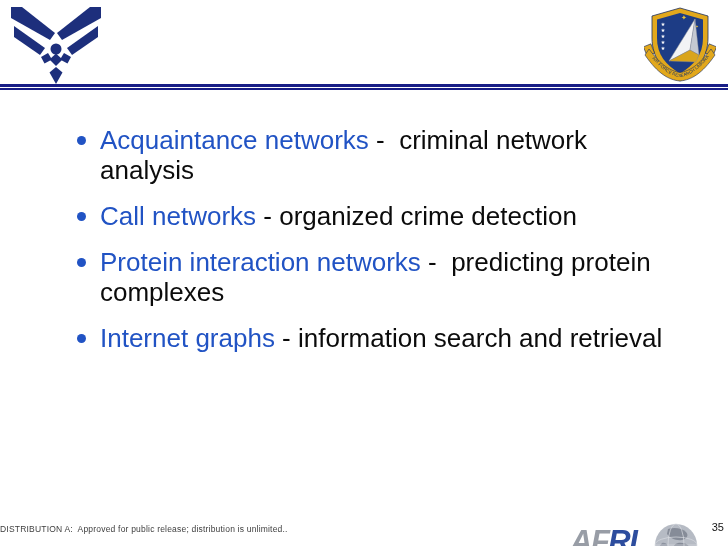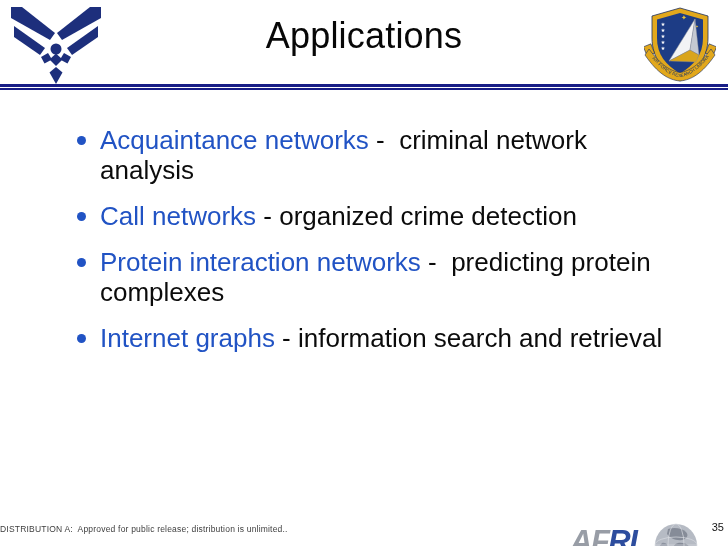--- a/index.html
+++ b/index.html
@@ -53,21 +53,20 @@
     <path class="fill-navy" d="M91,0 L80,0 L47,26 L52,33 L91,11 Z"></path>
     <path class="fill-navy" d="M4,19 L35,41 L30,48 L4,30 Z"></path>
     <path class="fill-navy" d="M88,19 L57,41 L62,48 L88,30 Z"></path>
     <circle class="fill-navy" cx="46" cy="42" r="5.5"></circle>
     <path class="fill-navy" d="M31,50 L38,46 L42,52.5 L34.5,56.5 Z"></path>
     <path class="fill-navy" d="M61,50 L54,46 L50,52.5 L57.5,56.5 Z"></path>
     <path class="fill-navy" d="M46,46.5 L52.5,52.5 L46,59 L39.5,52.5 Z"></path>
     <path class="fill-navy" d="M46,60 L52.5,65.5 L46,77 L39.5,65.5 Z"></path>
   </svg>
 
-  <div class="page-title">Applications</div>
 
   <svg class="afrl-shield" viewBox="0 0 72 84" aria-hidden="true">
     <path d="M36,3 L64,11 L64,33 C64,53 53,66 36,76 C19,66 8,53 8,33 L8,11 Z" fill="#e2a81c" stroke="#1c2f5e" stroke-width="0.8"></path>
     <path d="M36,8 L59,14.5 L59,33 C59,50 50,60 36,68.5 C22,60 13,50 13,33 L13,14.5 Z" fill="#1d3c85"></path>
     <text x="40" y="15" font-size="7" fill="#e8c23a" text-anchor="middle">✦</text>
     <text x="53" y="23" font-size="4" fill="#e8c23a" text-anchor="middle">✦</text>
     <text x="19" y="21" font-size="5" fill="#ffffff" text-anchor="middle">★</text>
     <text x="19" y="27" font-size="5" fill="#ffffff" text-anchor="middle">★</text>
     <text x="19" y="33" font-size="5" fill="#ffffff" text-anchor="middle">★</text>
     <text x="19" y="39" font-size="5" fill="#ffffff" text-anchor="middle">★</text>

